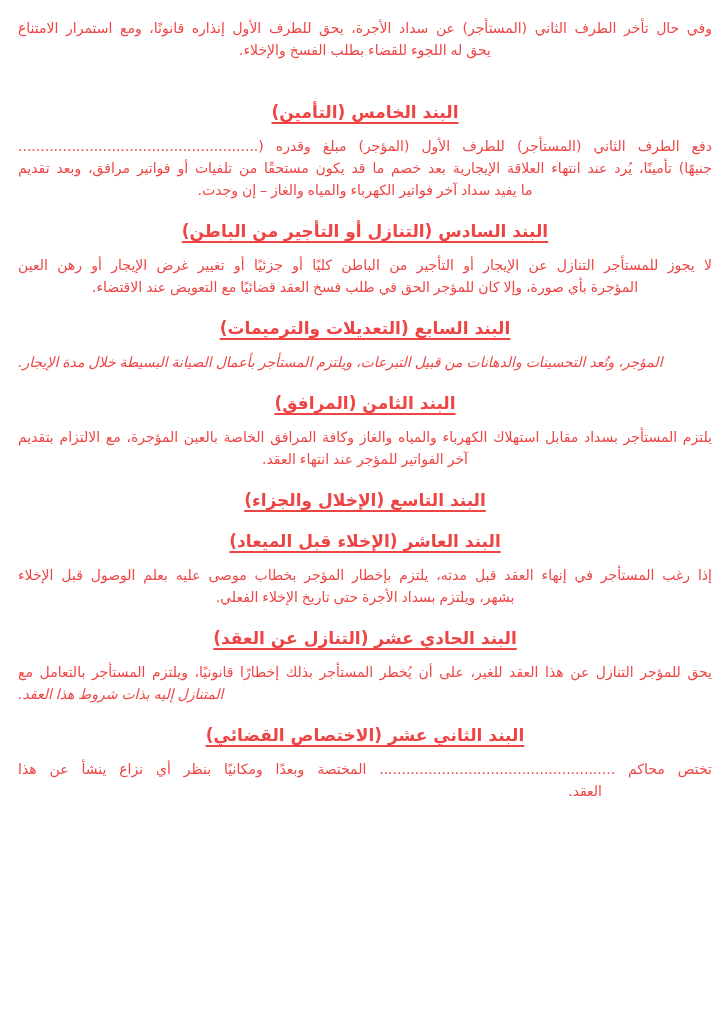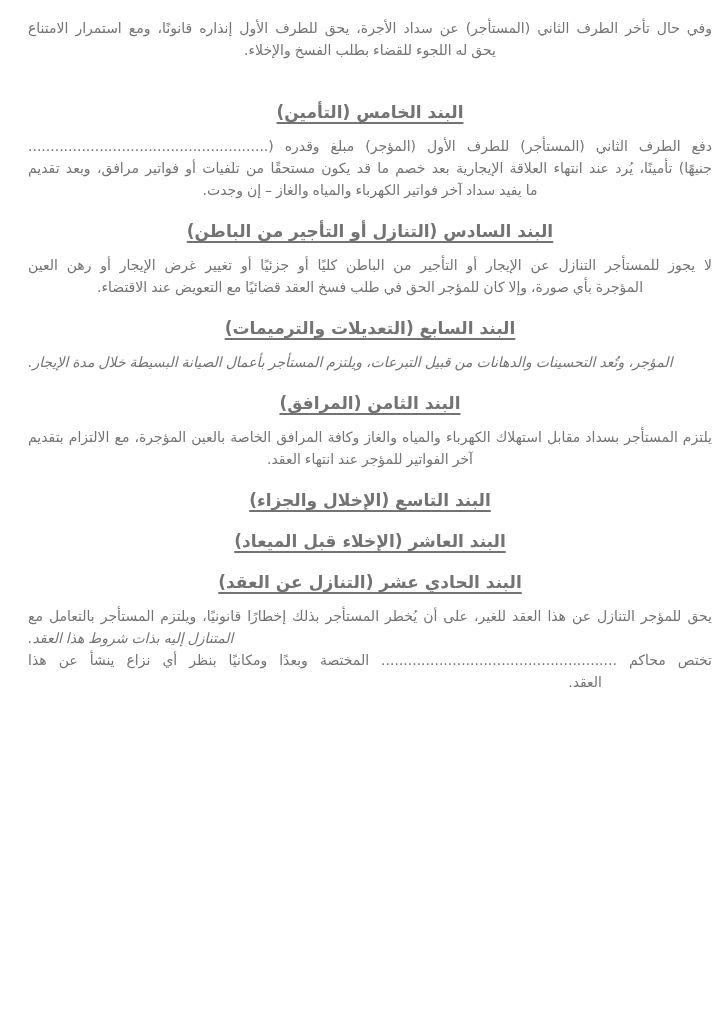--- a/index.html
+++ b/index.html
@@ -7,24 +7,24 @@
     padding: 0;
     background: #ffffff;
   }
   .page {
     position: relative;
     width: 724px;
     height: 934px;
     margin: 0 auto;
     background: #ffffff;
     box-sizing: border-box;
-    padding: 17px 12px 0 28px;
+    padding: 17px 12px 0 18px;
     overflow: hidden;
     font-family: "DejaVu Sans", sans-serif;
-    color: #737373;
+    color: #ef4444;
     font-size: 14px;
     line-height: 22px;
     word-spacing: -0.5px;
   }
   .para {
     margin: 0;
     direction: rtl;
   }
   .tline {
     display: block;
@@ -94,30 +94,35 @@
       <span class="tline end-center">آخر الفواتير للمؤجر عند انتهاء العقد.</span>
     </p>
   </section>
 
   <section>
     <h2 class="clause-title"><span class="u">البند التاسع (الإخلال والجزاء)</span></h2>
   </section>
 
   <section>
     <h2 class="clause-title"><span class="u">البند العاشر (الإخلاء قبل الميعاد)</span></h2>
+    <p class="para">
+      <span class="tline just">إذا رغب المستأجر في إنهاء العقد قبل مدته، يلتزم بإخطار المؤجر بخطاب موصى عليه بعلم الوصول قبل الإخلاء</span>
+      <span class="tline end-center">بشهر، ويلتزم بسداد الأجرة حتى تاريخ الإخلاء الفعلي.</span>
+    </p>
   </section>
 
   <section>
     <h2 class="clause-title"><span class="u">البند الحادي عشر (التنازل عن العقد)</span></h2>
     <p class="para">
       <span class="tline just">يحق للمؤجر التنازل عن هذا العقد للغير، على أن يُخطر المستأجر بذلك إخطارًا قانونيًا، ويلتزم المستأجر بالتعامل مع</span>
       <span class="tline end-left">المتنازل إليه بذات شروط هذا العقد.</span>
     </p>
   </section>
 
   <section>
+    <h2 class="clause-title"><span class="u">البند الثاني عشر (الاختصاص القضائي)</span></h2>
     <p class="para">
       <span class="tline just">تختص محاكم ..................................................... المختصة وبعدًا ومكانيًا بنظر أي نزاع ينشأ عن هذا</span>
       <span class="tline end-right">العقد.</span>
     </p>
   </section>
 
 </div>
 
 </body></html>

